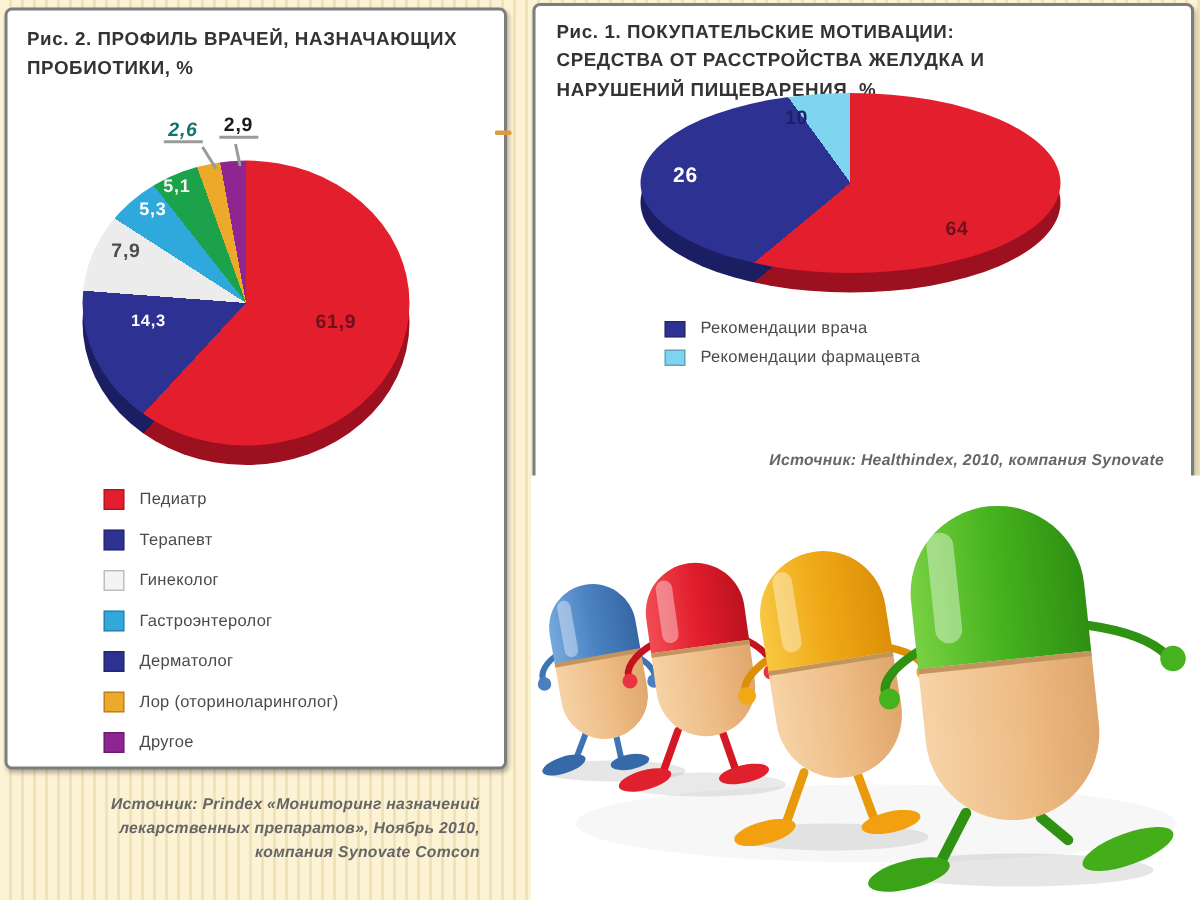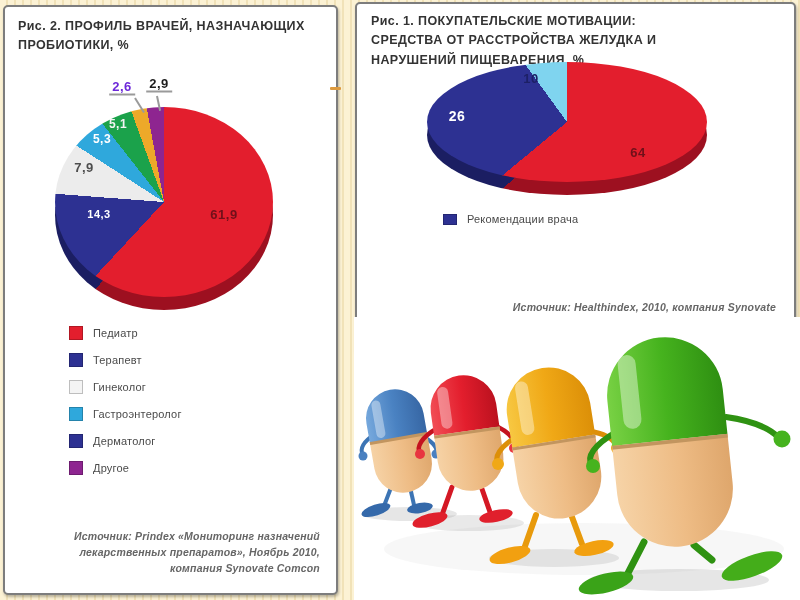--- a/index.html
+++ b/index.html
@@ -5,21 +5,21 @@
   html,body{margin:0;padding:0;}
   body{
     width:800px;height:600px;overflow:hidden;position:relative;
     font-family:"Liberation Sans",sans-serif;
     background:repeating-linear-gradient(90deg,#fcf2d4 0px,#fcf2d4 6px,#f1e2b8 6px,#f1e2b8 8px);
   }
   .panel{
     position:absolute;background:#ffffff;border:2px solid #7d7d7d;border-radius:5px;
     box-shadow:1px 2px 3px rgba(0,0,0,.28);box-sizing:border-box;
   }
-  .panel-left{left:3px;top:5px;width:335px;height:590px;}
+  .panel-left{left:3px;top:5px;width:335px;height:508px;}
   .panel-right{left:355px;top:2px;width:441px;height:352px;}
   .chart-title{
     position:absolute;font-weight:bold;color:#333333;font-size:12.5px;
     line-height:1.55;letter-spacing:.4px;
   }
   .panel-left .chart-title{left:13px;top:10px;width:295px;}
   .panel-right .chart-title{left:14px;top:8px;width:330px;}
   
   .pie{position:absolute;border-radius:50%;}
   .pie1-top{left:50px;top:100px;width:218px;height:190px;z-index:2;}
@@ -29,21 +29,21 @@
   .pie-label{
     position:absolute;z-index:3;font-weight:bold;font-size:13px;
     transform:translate(-50%,-50%);letter-spacing:.5px;
   }
   
   .pl-0{left:219px;top:207px;color:#70101a;}
   .pl-1{left:94px;top:207px;color:#ffffff;font-size:11px;}
   .pl-2{left:79px;top:160px;color:#4d4d4d;}
   .pl-3{left:97px;top:132px;color:#ffffff;font-size:12px;}
   .pl-4{left:113px;top:117px;color:#f4f4f4;font-size:12px;}
-  .pl-5{left:117px;top:80px;color:#6d28d9;border-bottom:2px solid #9a9a9a;padding:0 3px;}
+  .pl-5{left:117px;top:80px;color:#0f766e;border-bottom:2px solid #9a9a9a;padding:0 3px;font-style:italic;}
   .pl-6{left:154px;top:77px;color:#1c1c1c;border-bottom:2px solid #9a9a9a;padding:0 3px;}
   .leader{position:absolute;z-index:3;border-top:2px solid #9a9a9a;transform-origin:left center;}
   .leader-1{left:130px;top:90px;width:17px;transform:rotate(58deg);}
   .leader-2{left:152px;top:88px;width:15px;transform:rotate(78deg);}
   
   .pr-0{left:281px;top:134px;color:#70101a;margin-top:14px;}
   .pr-1{left:100px;top:112px;color:#ffffff;font-size:14px;}
   .pr-2{left:174px;top:74px;color:#1d2066;}
   
   .legend{position:absolute;display:flex;flex-direction:column;}
@@ -100,20 +100,24 @@
     </div>
     <div class="legend-row">
       <span class="swatch" style="background: rgb(47, 168, 220);"></span>
       <span class="legend-label">Гастроэнтеролог</span>
     </div>
     <div class="legend-row">
       <span class="swatch" style="background: rgb(45, 49, 146);"></span>
       <span class="legend-label">Дерматолог</span>
     </div>
     <div class="legend-row">
+      <span class="swatch" style="background: rgb(237, 169, 41);"></span>
+      <span class="legend-label">Лор (оториноларинголог)</span>
+    </div>
+    <div class="legend-row">
       <span class="swatch" style="background: rgb(142, 37, 144);"></span>
       <span class="legend-label">Другое</span>
     </div>
   </div>
 
   <div class="source">Источник: Prindex «Мониторинг назначений лекарственных препаратов», Ноябрь 2010, компания Synovate Comcon</div>
 </div>
 
 <div class="divider-dash" style="background: rgb(221, 154, 63);"></div>
 
@@ -124,20 +128,24 @@
   <div class="pie pie2-top" style="background: conic-gradient(rgb(227, 30, 45) 0%, rgb(227, 30, 45) 64%, rgb(45, 49, 146) 64%, rgb(45, 49, 146) 90%, rgb(127, 212, 239) 90%, rgb(127, 212, 239) 100%);"></div>
 
   <span class="pie-label pr-0">64</span>
   <span class="pie-label pr-1">26</span>
   <span class="pie-label pr-2">10</span>
 
   <div class="legend">
     <div class="legend-row">
       <span class="swatch" style="background: rgb(45, 49, 146);"></span>
       <span class="legend-label">Рекомендации врача</span>
+    </div>
+    <div class="legend-row">
+      <span class="swatch" style="background: rgb(127, 212, 239);"></span>
+      <span class="legend-label">Рекомендации фармацевта</span>
     </div>
   </div>
 
   <div class="source">Источник: Healthindex, 2010, компания Synovate Comcon</div>
 </div>
 
 <div class="pills-image">
   <svg viewBox="0 0 446 283" preserveAspectRatio="none">
     <defs>
       <linearGradient id="beige" x1="0" y1="0" x2="1" y2="0">

